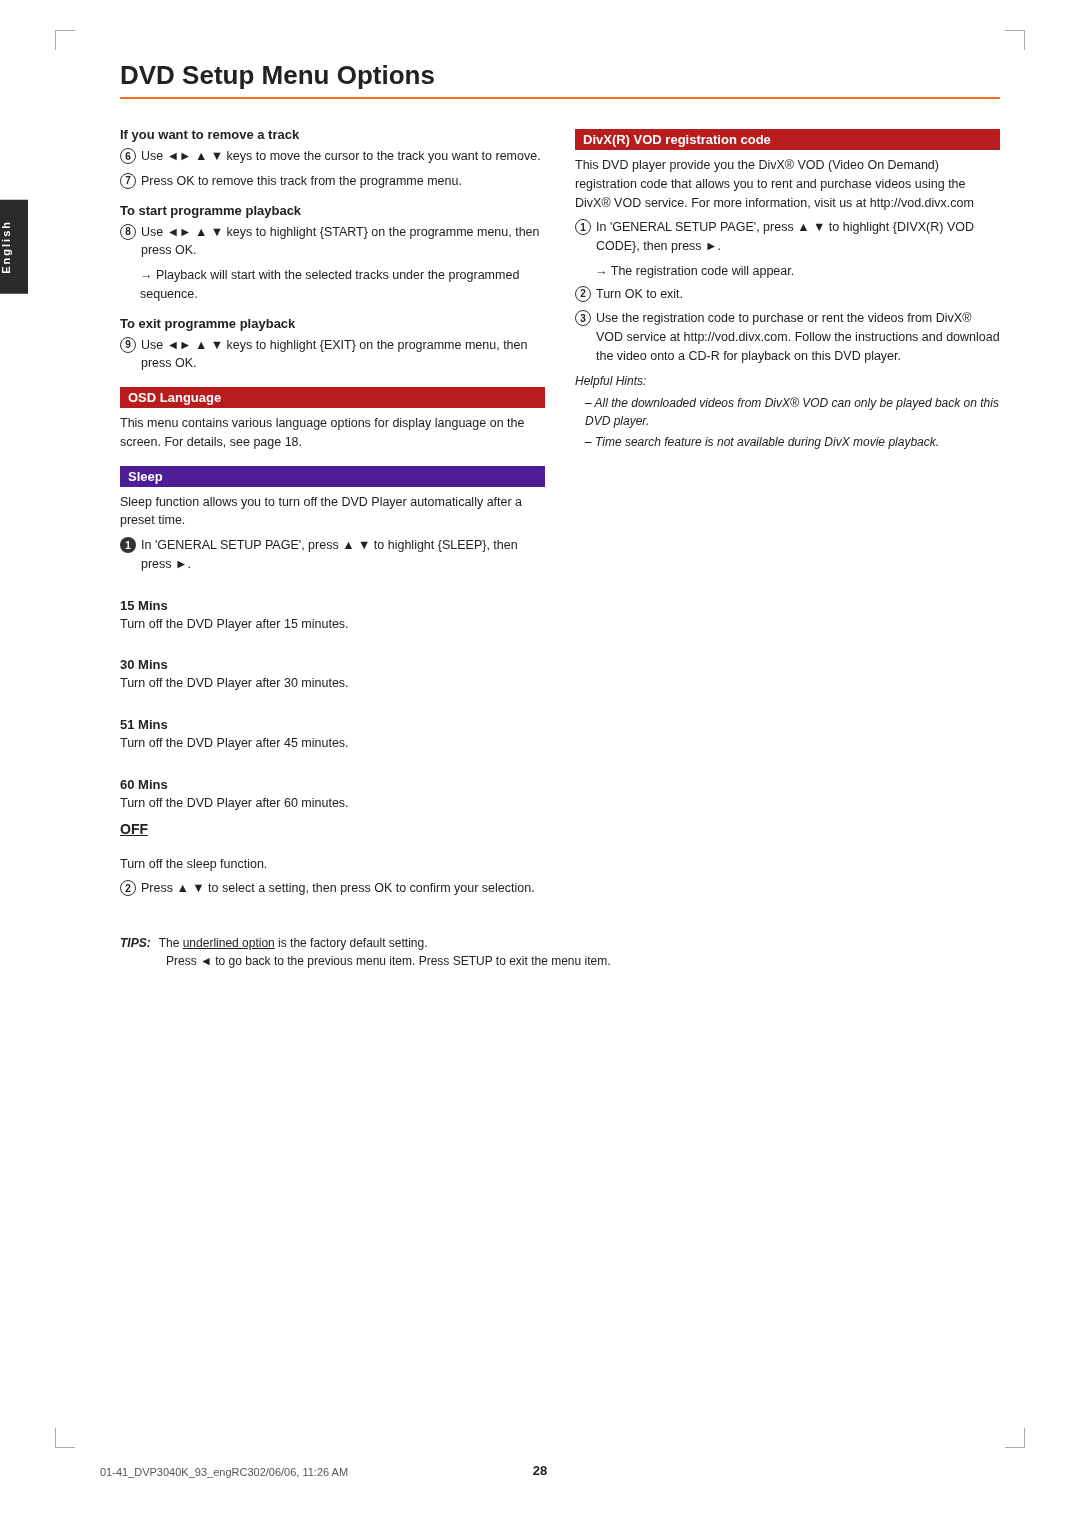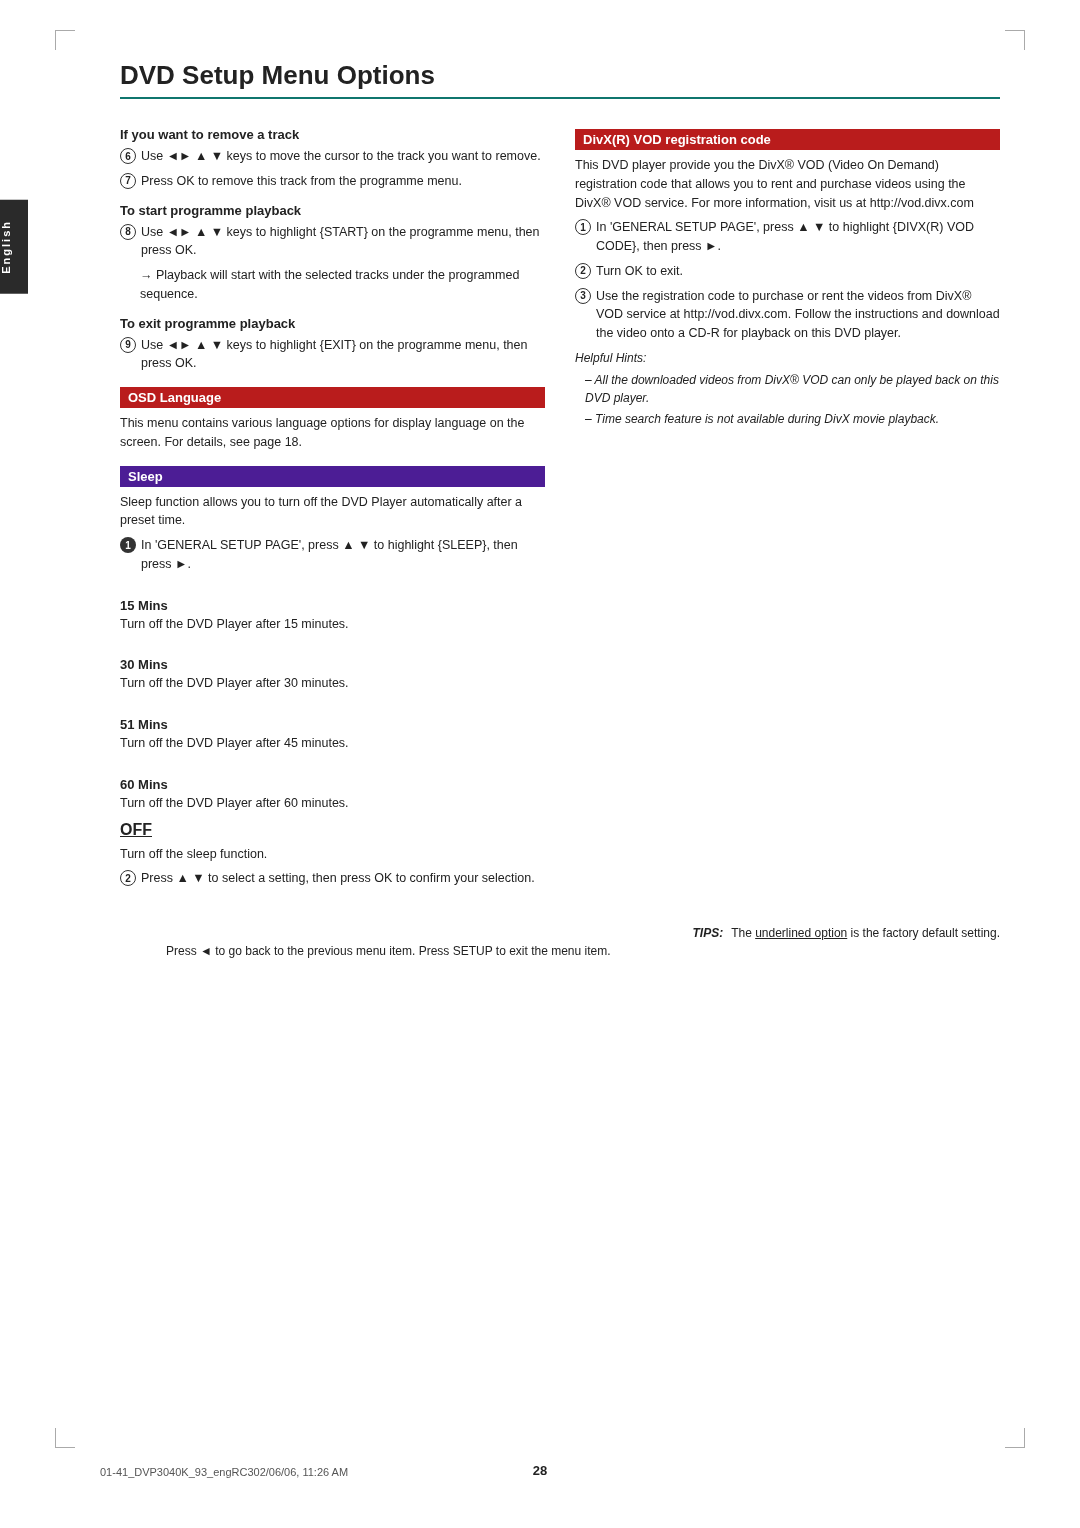--- a/index.html
+++ b/index.html
@@ -50,21 +50,21 @@
       transform: rotate(180deg);
       letter-spacing: 2px;
     }
 
     
     .page-title {
       font-size: 26px;
       font-weight: bold;
       margin-bottom: 8px;
       padding-bottom: 6px;
-      border-bottom: 2px solid #0f766e;
+      border-bottom: 2px solid #f97316;
       margin-left: 20px;
     }
 
     
     .columns {
       display: flex;
       gap: 30px;
       margin-top: 16px;
       margin-left: 20px;
     }
@@ -165,40 +165,39 @@
     
     .sub-heading {
       font-weight: bold;
       font-size: 13px;
       margin-top: 24px;
       margin-bottom: 2px;
     }
 
     .sub-heading-underline {
       font-weight: bold;
-      font-size: 16px;
+      font-size: 14px;
       margin-top: 8px;
-      margin-bottom: 6px;
+      margin-bottom: 18px;
       text-decoration: underline;
     }
 
     
     .tips-section {
       margin-top: 30px;
       margin-left: 20px;
       border: none;
       font-size: 12px;
       line-height: 1.5;
     }
 
     .tips-row {
       display: flex;
       align-items: flex-start;
       gap: 8px;
-      justify-content: flex-end;
     }
 
     .tips-label {
       font-style: italic;
       font-weight: bold;
       font-size: 12px;
       flex-shrink: 0;
     }
 
     
@@ -328,20 +327,21 @@
     <div class="right-col">
 
       <div class="section-heading-dark">DivX(R) VOD registration code</div>
 
       <div class="body-text">This DVD player provide you the DivX® VOD (Video On Demand) registration code that allows you to rent and purchase videos using the DivX® VOD service. For more information, visit us at http://vod.divx.com</div>
 
       <div class="list-item">
         <span class="list-num">1</span>
         <span>In 'GENERAL SETUP PAGE', press ▲ ▼ to highlight {DIVX(R) VOD CODE}, then press ►.</span>
       </div>
+      <div class="arrow-indent">The registration code will appear.</div>
 
       <div class="list-item">
         <span class="list-num">2</span>
         <span>Turn OK to exit.</span>
       </div>
 
       <div class="list-item">
         <span class="list-num">3</span>
         <span>Use the registration code to purchase or rent the videos from DivX® VOD service at http://vod.divx.com. Follow the instructions and download the video onto a CD-R for playback on this DVD player.</span>
       </div>

